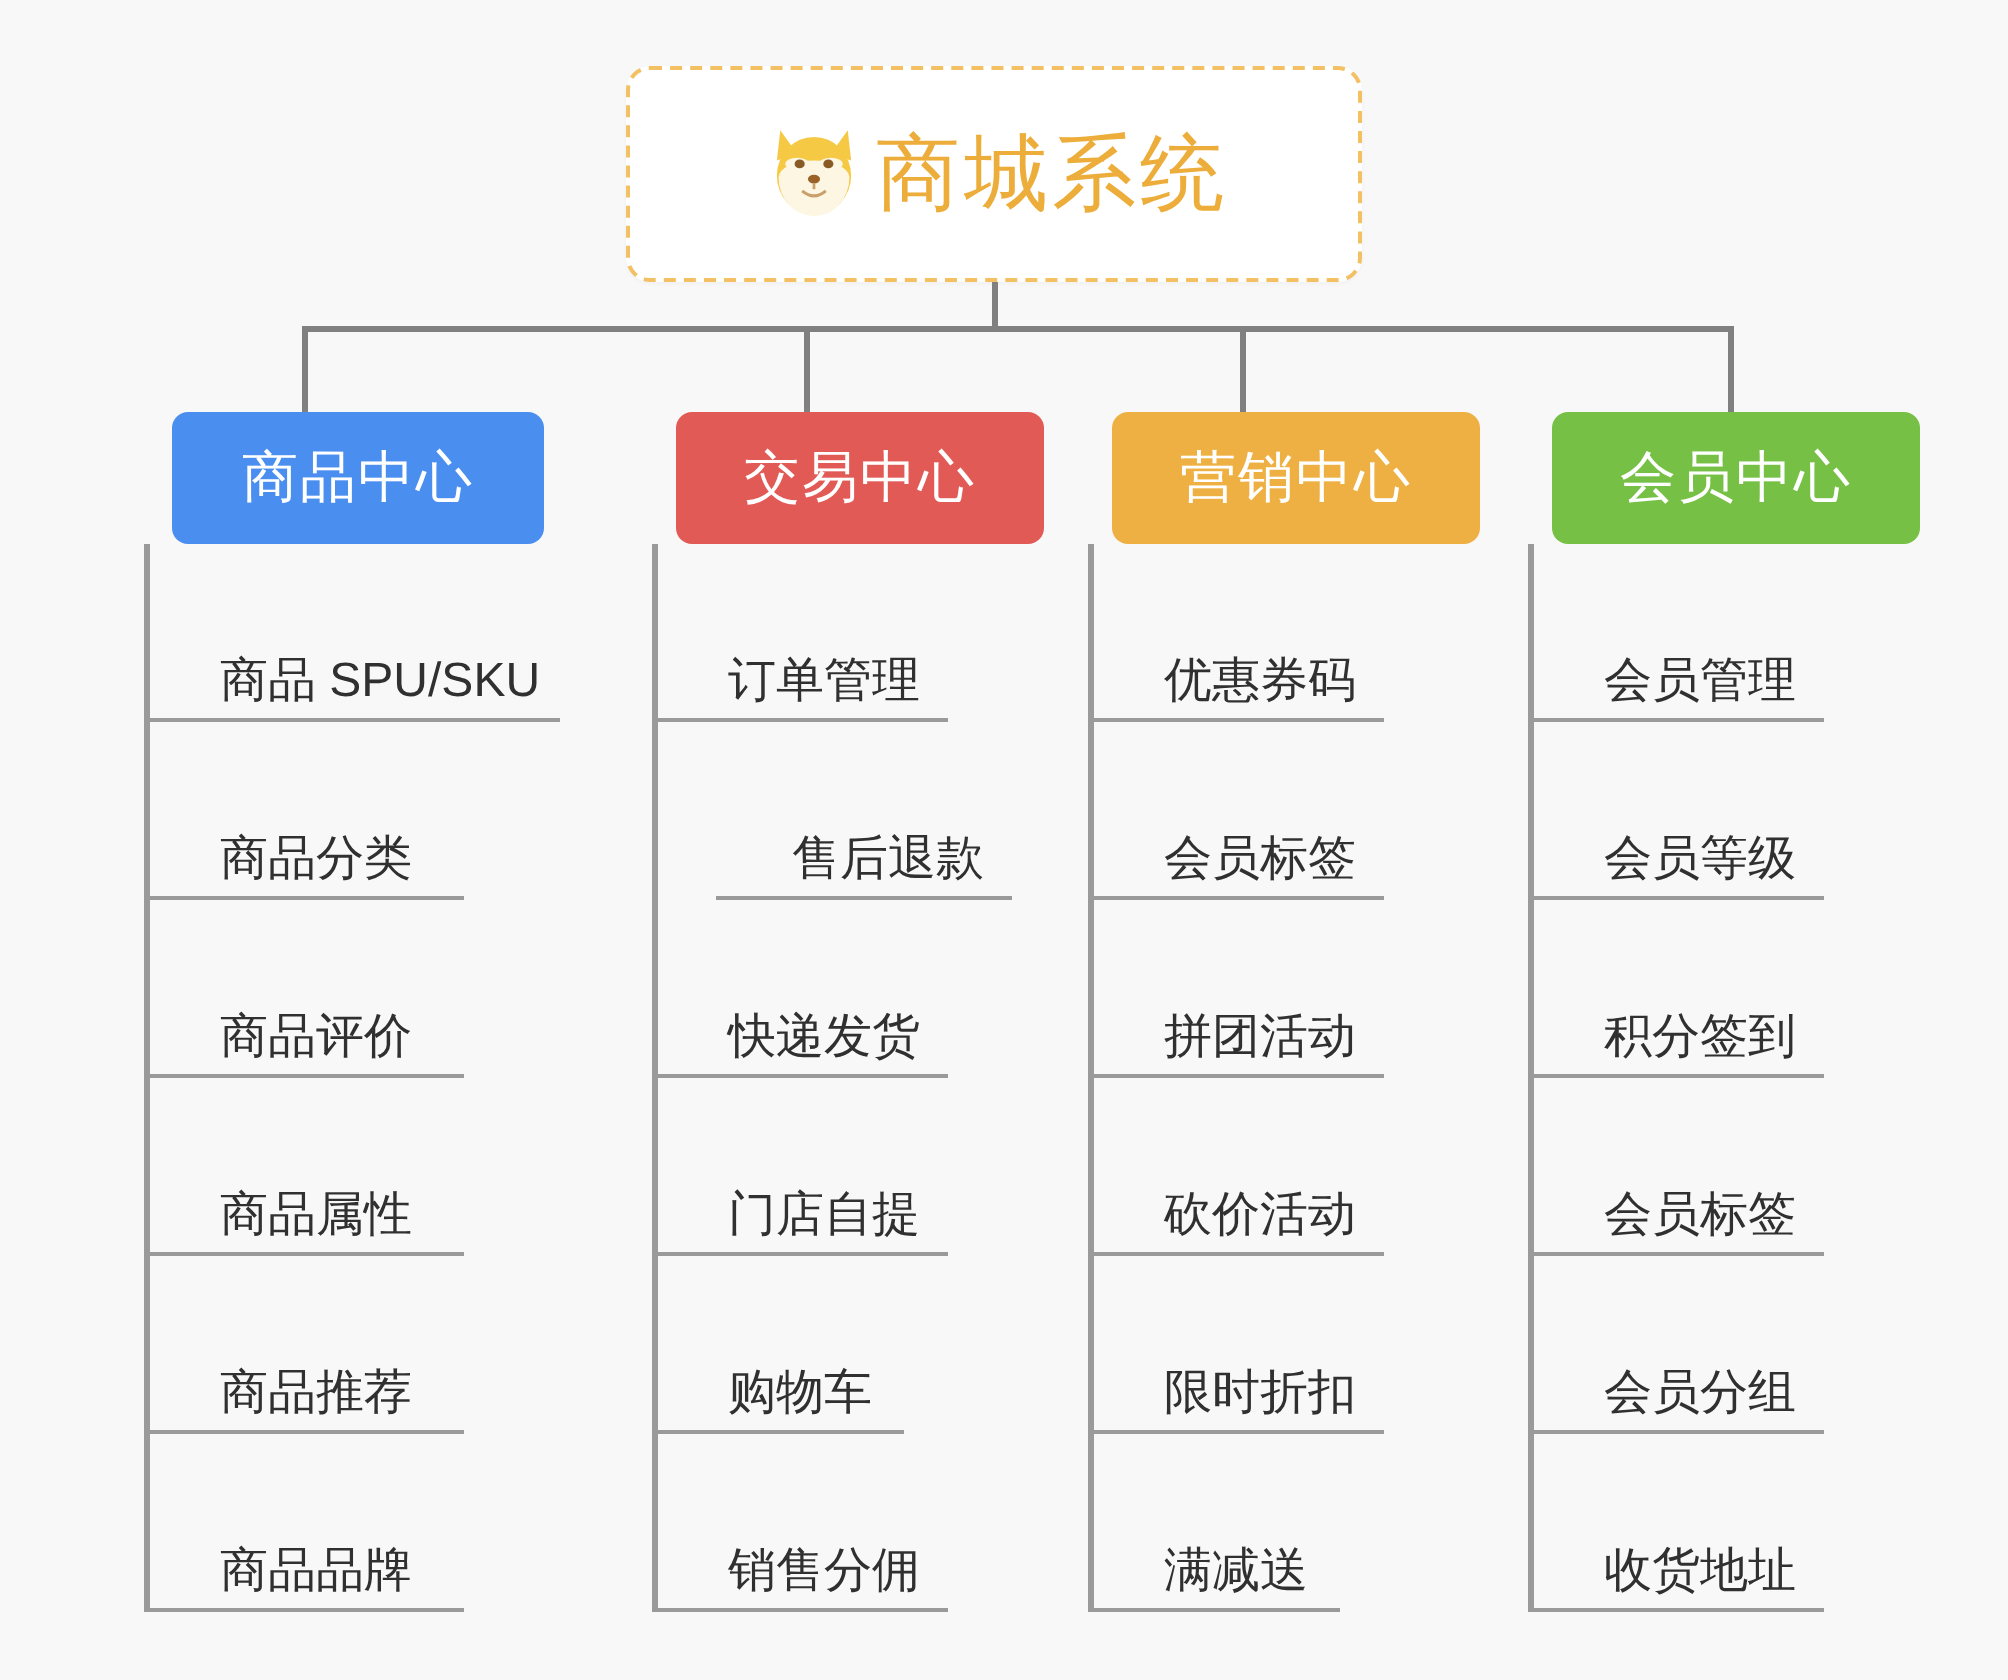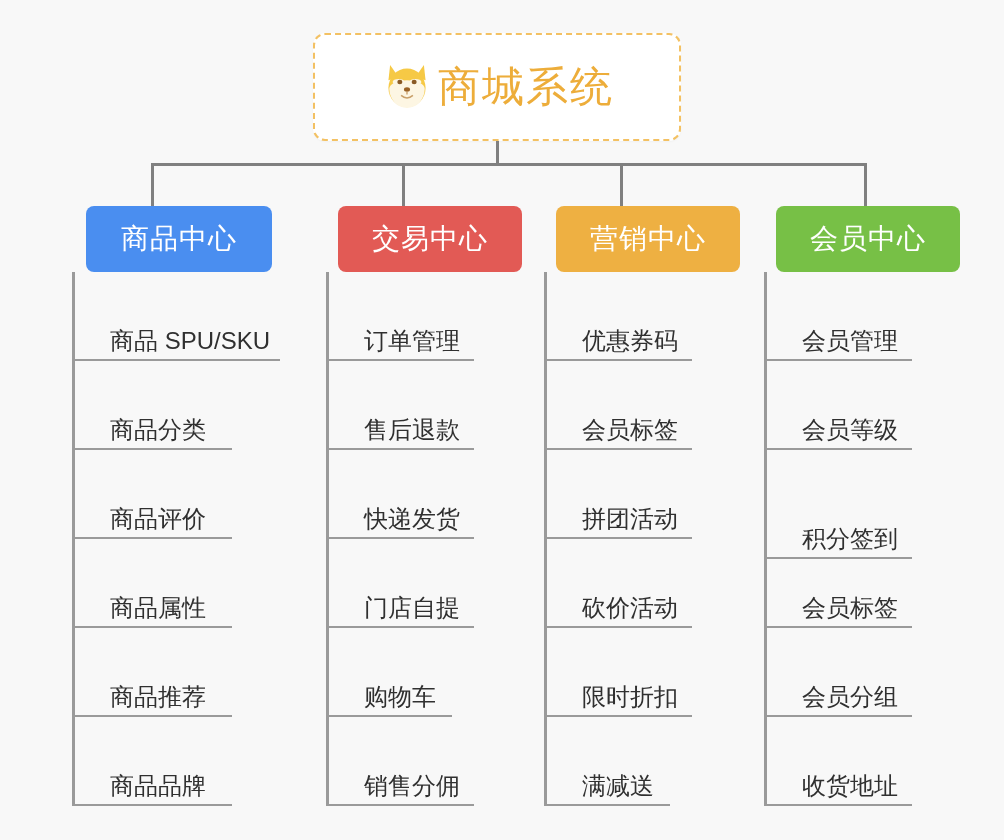--- a/index.html
+++ b/index.html
@@ -181,21 +181,21 @@
       <div class="leaf-underline" style="width: 160px; background: rgb(154, 154, 154);"></div>
     </div>
   </div>
 
   <div class="leaf-col" style="left:326px;">
     <div class="leaf-spine" style="height: 534px; background: rgb(154, 154, 154);"></div>
     <div class="leaf-item" style="top:0px; width:148px;">
       <span class="leaf-label">订单管理</span>
       <div class="leaf-underline" style="width: 148px; background: rgb(154, 154, 154);"></div>
     </div>
-    <div class="leaf-item" style="top:89px; width:148px;">
+    <div class="leaf-item" style="top:89px; width:148px;margin-left:32px;">
       <span class="leaf-label">售后退款</span>
       <div class="leaf-underline" style="width: 148px; background: rgb(154, 154, 154);"></div>
     </div>
     <div class="leaf-item" style="top:178px; width:148px;">
       <span class="leaf-label">快递发货</span>
       <div class="leaf-underline" style="width: 148px; background: rgb(154, 154, 154);"></div>
     </div>
     <div class="leaf-item" style="top:267px; width:148px;">
       <span class="leaf-label">门店自提</span>
       <div class="leaf-underline" style="width: 148px; background: rgb(154, 154, 154);"></div>
@@ -241,21 +241,21 @@
   <div class="leaf-col" style="left:764px;">
     <div class="leaf-spine" style="height: 534px; background: rgb(154, 154, 154);"></div>
     <div class="leaf-item" style="top:0px; width:148px;">
       <span class="leaf-label">会员管理</span>
       <div class="leaf-underline" style="width: 148px; background: rgb(154, 154, 154);"></div>
     </div>
     <div class="leaf-item" style="top:89px; width:148px;">
       <span class="leaf-label">会员等级</span>
       <div class="leaf-underline" style="width: 148px; background: rgb(154, 154, 154);"></div>
     </div>
-    <div class="leaf-item" style="top:178px; width:148px;margin-top:20px;">
+    <div class="leaf-item" style="top:178px; width:148px;">
       <span class="leaf-label">积分签到</span>
       <div class="leaf-underline" style="width: 148px; background: rgb(154, 154, 154);"></div>
     </div>
     <div class="leaf-item" style="top:267px; width:148px;">
       <span class="leaf-label">会员标签</span>
       <div class="leaf-underline" style="width: 148px; background: rgb(154, 154, 154);"></div>
     </div>
     <div class="leaf-item" style="top:356px; width:148px;">
       <span class="leaf-label">会员分组</span>
       <div class="leaf-underline" style="width: 148px; background: rgb(154, 154, 154);"></div>

